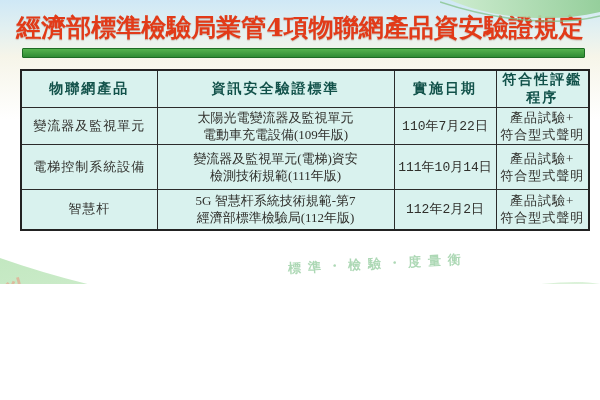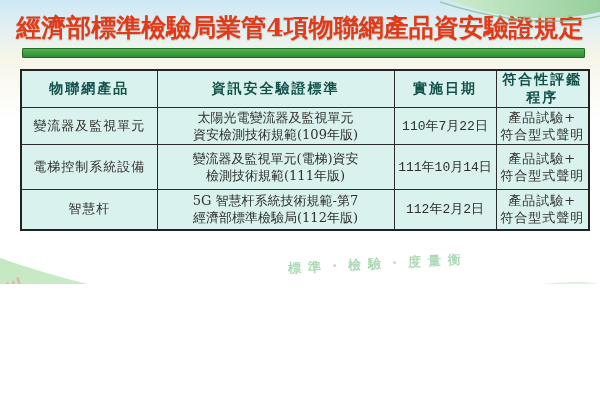--- a/index.html
+++ b/index.html
@@ -26,21 +26,21 @@
     background:#d9f2ee;border:2px solid #222;z-index:3;
   }
   table.reg th,table.reg td{
     border:1px solid #2b2b2b;text-align:center;vertical-align:middle;
     padding:0 3px;overflow:hidden;
   }
   table.reg th{color:#12524a;font-size:14px;font-weight:bold;letter-spacing:2px;}
   table.reg td{color:#30302c;font-size:13px;}
   tr.hrow{height:25px;} tr.r1{height:37px;} tr.r2{height:45px;} tr.r3{height:40px;} tr.r4{height:42px;}
   td.product{letter-spacing:1px;}
-  td .line{display:block;line-height:17px;}
+  td .line{display:block;line-height:17px;font-family:Liberation Serif, serif;}
   td.proc{font-size:12.5px;letter-spacing:1px;}
   td.date{font-size:13.5px;font-family:Liberation Mono, monospace;}
   
   .bg-bottom{position:absolute;left:0;top:250px;width:600px;height:150px;z-index:0;}
   .bg-topright{position:absolute;right:0;top:0;width:160px;height:32px;z-index:1;}
   
   .wm-cn{
     position:absolute;left:288px;top:255px;z-index:1;white-space:nowrap;
     transform:rotate(-3deg);color:rgba(118,190,132,0.6);
     font-size:13px;font-weight:bold;letter-spacing:7px;
@@ -137,21 +137,21 @@
         <tr class="hrow">
       <th>物聯網產品</th>
       <th>資訊安全驗證標準</th>
       <th>實施日期</th>
       <th>符合性評鑑程序</th>
     </tr>
     <tr class="r1">
       <td class="product">變流器及監視單元</td>
       <td>
         <span class="line">太陽光電變流器及監視單元</span>
-        <span class="line">資安檢測技術規範(109年版)</span>
+        <span class="line">電動車充電設備(109年版)</span>
       </td>
       <td class="date">110年7月22日</td>
       <td class="proc">
         <span class="line">產品試驗+</span>
         <span class="line">符合型式聲明</span>
       </td>
     </tr>
     <tr class="r2">
       <td class="product">電梯控制系統設備</td>
       <td>

